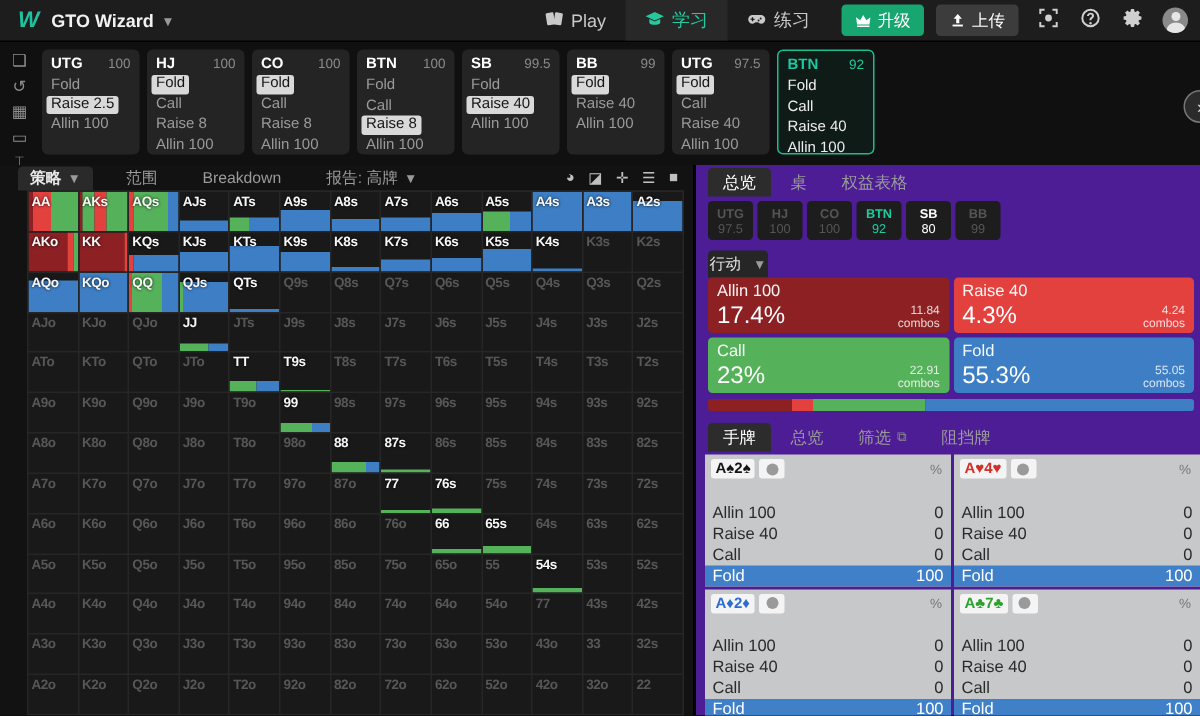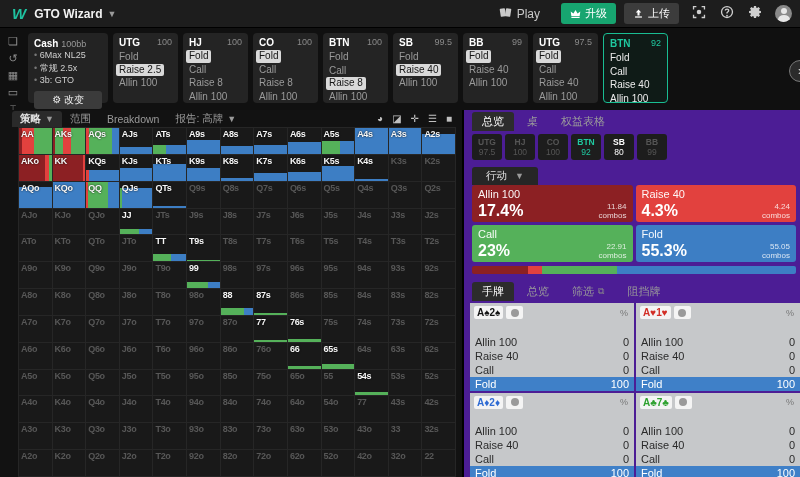--- a/index.html
+++ b/index.html
@@ -81,25 +81,25 @@
             line-height:10px; padding:3px 0; color:#555; cursor:pointer; }
   .posbox div:first-child { font-weight:bold; }
   .posbox.hero { color:#1fc9a0; }
   .posbox.focus { color:#fff; }
   .potinfo { margin-left:9px; font-size:10px; line-height:13px; white-space:nowrap; }
   .potinfo .pot { color:#fff; font-weight:bold; }
   .potinfo .bet { color:#8a8a8a; font-weight:bold; margin-left:5px; }
   .potinfo .odds-l { color:#8a8a8a; font-size:9px; }
   .potinfo .odds-v { color:#ddd; font-size:9px; margin-left:4px; }
   .actiontab { display:inline-block; margin:7px 0 0 8px; background:#262626; border-radius:3px 3px 0 0;
-               padding:2px 14px; font-size:10.5px; color:#e3e3e3; cursor:pointer; }
+               padding:2px 1px; font-size:10.5px; color:#e3e3e3; cursor:pointer; }
   .agrid { display:grid; grid-template-columns:1fr 1fr; gap:3px; margin:0 4px 0 8px; }
   .abox { height:37px; border-radius:3px; position:relative; padding:3px 6px; color:#fff; cursor:pointer; }
   .abox .an { font-size:11px; opacity:.95; }
-  .abox .ap { position:absolute; left:6px; bottom:2px; font-size:16px; font-weight:bold; }
+  .abox .ap { position:absolute; left:6px; bottom:2px; font-size:16px; font-weight:normal; }
   .abox .ac { position:absolute; right:6px; bottom:2px; text-align:right; font-size:8px; line-height:9px; opacity:.8; }
   #stackbar { display:flex; height:8px; margin:4px 4px 0 8px; border-radius:2px; overflow:hidden; }
   .htabs { margin-top:11px; height:16px; }
   .htab-ic { font-size:9px; color:#8a8a8a; }
   .cgrid { display:grid; grid-template-columns:1fr 1fr; gap:2px; margin:2px 0 0 6px; height:177px; }
   .hcard { background:#c6c8ca; position:relative; overflow:hidden; }
   .hc-head { display:flex; align-items:center; gap:3px; padding:3px 4px 0 4px; }
   .hc-badge { background:#f4f4f4; border-radius:2px; padding:0 3px; font-size:10px; font-weight:bold; line-height:13px; }
   .hc-chip { background:#f4f4f4; border-radius:2px; width:17px; height:13px; position:relative; }
   .hc-chip::before { content:""; position:absolute; top:2.5px; left:4.5px; width:8px; height:8px; border-radius:50%; background:#9a9a9a; }
@@ -117,20 +117,33 @@
     <span class="logo-w">W</span>
     <span class="app-title">GTO Wizard</span>
     <span class="chev">▼</span>
     <nav class="nav-items" id="nav-items">
         <span class="nav-item">
           <span><svg viewBox="0 0 16 16">
               <rect x="1.5" y="3" width="6.5" height="10" rx="1" transform="rotate(-9 5 8)"></rect>
               <rect x="8" y="3" width="6.5" height="10" rx="1" transform="rotate(9 11 8)"></rect>
             </svg></span>
           <span>Play</span>
+        </span>
+        <span class="nav-item active">
+          <span><svg viewBox="0 0 16 16">
+              <path d="M8 2.5 15.5 6 8 9.5.5 6z"></path>
+              <path d="M3.5 8.2v3.1c0 1 2.2 1.7 4.5 1.7s4.5-.7 4.5-1.7V8.2L8 10.3z"></path>
+            </svg></span>
+          <span>学习</span>
+        </span>
+        <span class="nav-item">
+          <span><svg viewBox="0 0 16 16">
+              <path d="M4.5 5h7A3.5 3.5 0 0 1 15 8.5 3.5 3.5 0 0 1 11.5 12c-1 0-1.8-.5-2.4-1.2h-2.2C6.3 11.5 5.5 12 4.5 12A3.5 3.5 0 0 1 1 8.5 3.5 3.5 0 0 1 4.5 5zm-.5 1.7v1.1H2.9v1.1H4v1.1h1.1V9h1.1V7.9H5.1V6.7zm7.2.3a.8.8 0 1 0 0 1.6.8.8 0 0 0 0-1.6zm-1.7 1.7a.8.8 0 1 0 0 1.6.8.8 0 0 0 0-1.6z"></path>
+            </svg></span>
+          <span>练习</span>
         </span>
       </nav>
     <div class="tn-btn upgrade">
       <svg viewBox="0 0 16 16">
           <path d="M2 12 1 5l4 3 3-5 3 5 4-3-1 7zM2 13h12v1.6H2z"></path>
         </svg>
       <span>升级</span>
     </div>
     <div class="tn-btn upload">
       <svg viewBox="0 0 16 16">
@@ -158,31 +171,20 @@
   </header>
 
   <div class="histbar">
     <div class="side-icons" id="side-icons">
         <span>❏</span>
         <span>↺</span>
         <span>▦</span>
         <span>▭</span>
         <span>⌶</span>
       </div>
-    <div class="cfg-box">
-      <div class="cfg-title">
-        <span>Cash</span> <small>100bb</small>
-      </div>
-      <div id="cfg-items">
-          <div class="cfg-item">6Max NL25</div>
-          <div class="cfg-item">常规 2.5x</div>
-          <div class="cfg-item">3b: GTO</div>
-        </div>
-      <div class="cfg-btn">⚙ <span>改变</span></div>
-    </div>
     <div id="hist-boxes" style="display:flex;gap:5px">
         <div class="hbox">
           <div class="hb-head">
             <span class="hb-pos">UTG</span>
             <span class="hb-stack">100</span>
           </div>
           <div><span class="hb-act">Fold</span></div>
           <div><span class="hb-act sel">Raise 2.5</span></div>
           <div><span class="hb-act">Allin 100</span></div>
         </div>
@@ -253,21 +255,21 @@
           <div><span class="hb-act">Call</span></div>
           <div><span class="hb-act">Raise 40</span></div>
           <div><span class="hb-act">Allin 100</span></div>
         </div>
       </div>
     <div class="scrollbtn">›</div>
   </div>
 
   <div class="left-pane">
     <div class="mtoolbar">
-      <span id="mtabs" style="display:flex;align-items:center">
+      <span id="mtabs" style="display:flex;gap:14px;align-items:center">
           <span class="mtab active"><span>策略</span><span class="chev">▼</span></span>
           <span class="mtab"><span>范围</span></span>
           <span class="mtab"><span>Breakdown</span></span>
           <span class="mtab"><span>报告: 高牌</span><span class="chev">▼</span></span>
         </span>
       <span class="mtool-icons" id="mtool-icons">
           <span>◕</span>
           <span>◪</span>
           <span>✛</span>
           <span>☰</span>
@@ -1036,21 +1038,21 @@
               <span>0</span>
             </div>
             <div class="hc-row hl">
               <span>Fold</span>
               <span>100</span>
             </div>
           </div>
         </div>
         <div class="hcard">
           <div class="hc-head">
-            <span class="hc-badge" style="color: rgb(210, 47, 39);">A♥1♥</span>
+            <span class="hc-badge" style="color: rgb(210, 47, 39);">A♥4♥</span>
             <span class="hc-chip"></span>
             <span class="hc-pct">%</span>
           </div>
           <div class="hc-rows">
             <div class="hc-row">
               <span>Allin 100</span>
               <span>0</span>
             </div>
             <div class="hc-row">
               <span>Raise 40</span>

